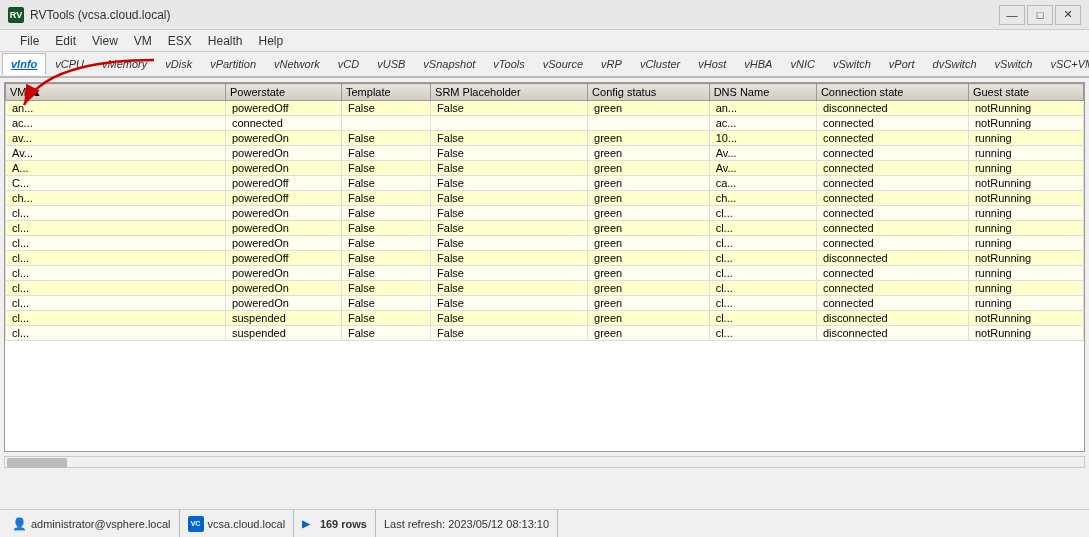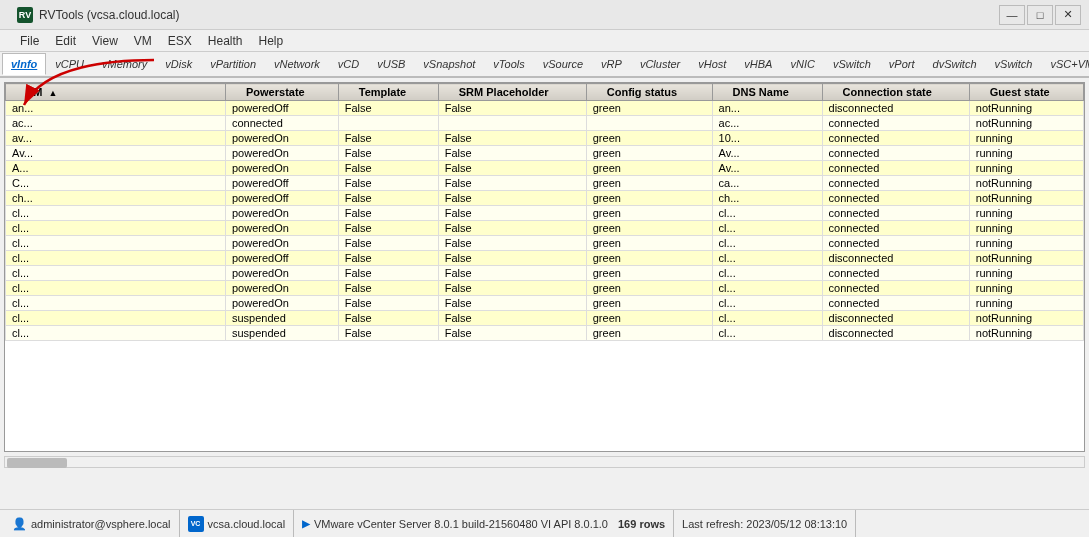--- a/index.html
+++ b/index.html
@@ -31,21 +31,20 @@
       width: 16px;
       height: 16px;
       background: #14532d;
       border-radius: 2px;
       display: flex;
       align-items: center;
       justify-content: center;
       color: white;
       font-size: 9px;
       font-weight: bold;
-      margin-left: 9px;
     }
     .title-text {
       font-size: 12px;
       color: #333;
     }
     .title-controls {
       display: flex;
       gap: 2px;
     }
     .title-btn {
@@ -137,23 +136,23 @@
     table {
       border-collapse: collapse;
       width: 100%;
       min-width: 900px;
     }
     thead tr {
       background: #d4d0c8;
     }
     th {
       border: 1px solid #999;
-      padding: 2px 20px;
+      padding: 2px 4px;
       text-align: left;
-      font-weight: bold;
+      font-weight: normal;
       font-size: 11px;
       white-space: nowrap;
       background: linear-gradient(to bottom, #e8e4dc, #d0ccc4);
       cursor: pointer;
       user-select: none;
     }
     .th-vm {
       width: 220px;
     }
     tbody tr:nth-child(even) {
@@ -480,19 +479,18 @@
   <div class="status-segment">
     <span style="color:#666; font-size:12px;">👤</span>
     <span>administrator@vsphere.local</span>
   </div>
   <div class="status-segment">
     <div class="vcenter-icon" style="font-size:7px;">VC</div>
     <span>vcsa.cloud.local</span>
   </div>
   <div class="status-segment">
     <span style="color:#0066cc; font-weight:bold; font-size:10px;">▶</span>
-    <span>VMware vCenter Server 8.0.1 build-21560480  VI API 8.0.1.0</span>
     <span style="margin-left:6px; font-weight:bold;">169 rows</span>
   </div>
   <div class="status-segment">
     <span>Last refresh: 2023/05/12 08:13:10</span>
   </div>
 </div>
 
 </body></html>

